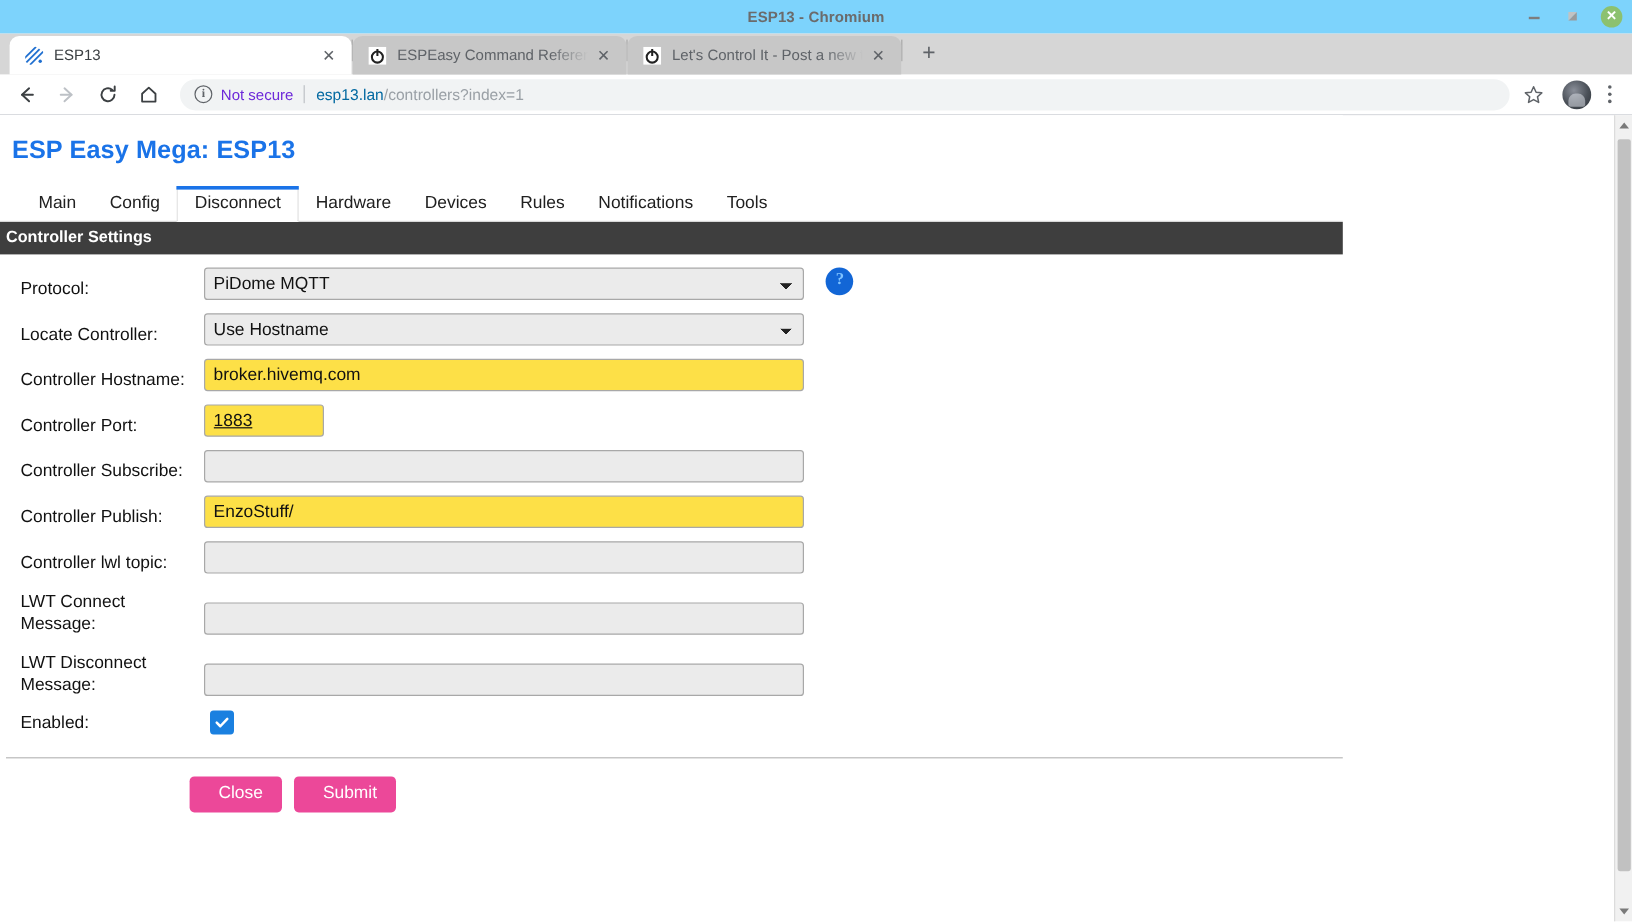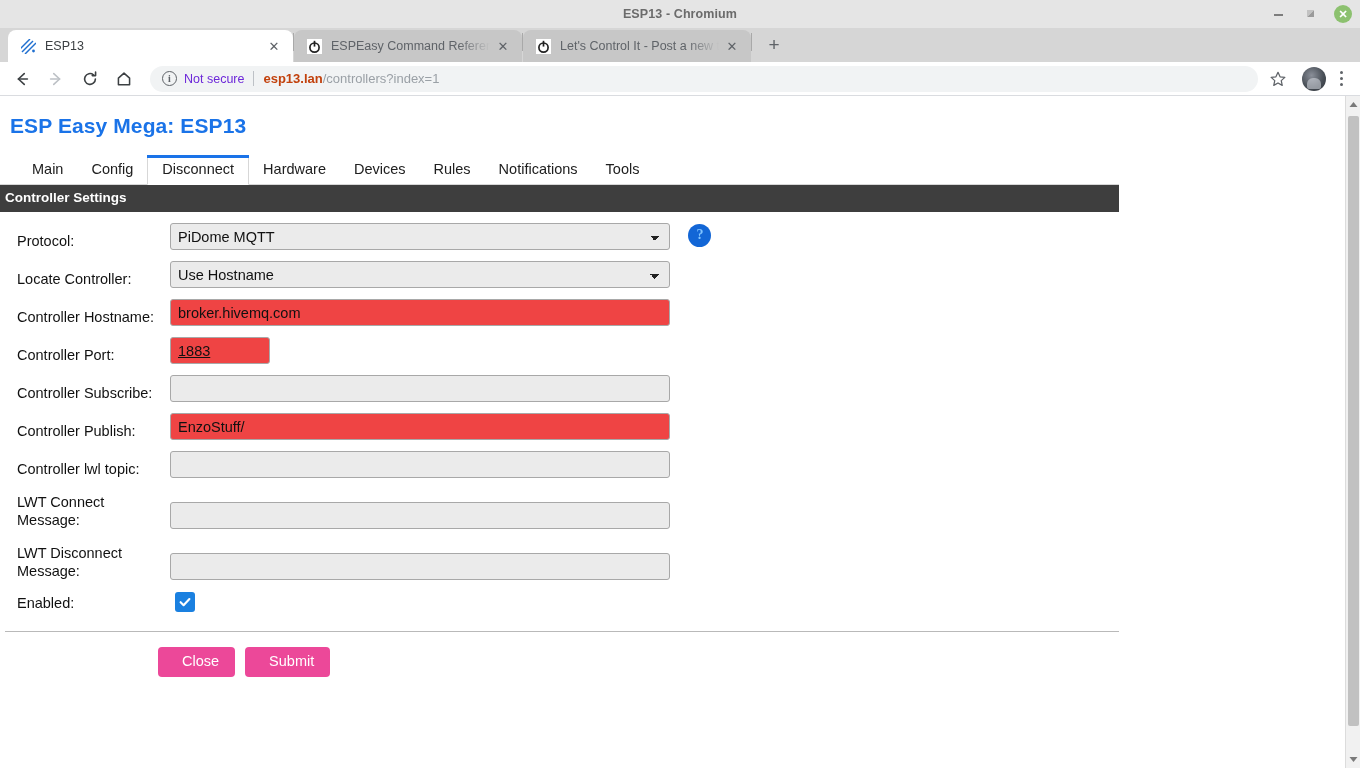--- a/index.html
+++ b/index.html
@@ -9,21 +9,21 @@
     width: 1360px; height: 768px;
     overflow: hidden;
     font-family: "Liberation Sans", sans-serif;
     background: #ffffff;
   }
 
   
   .window { width: 1360px; height: 768px; position: relative; background:#fff; }
 
   .titlebar {
-    height: 28px; background: #e5e5e5;
+    height: 28px; background: #7dd3fc;
     display: flex; align-items: center; justify-content: center;
     position: relative;
   }
   .titlebar-text {
     font-size: 12.5px; font-weight: bold; color: #6b6b6b;
     letter-spacing: 0.1px;
   }
   .win-controls {
     position: absolute; right: 8px; top: 0; height: 28px;
     display: flex; align-items: center; gap: 14px;
@@ -108,21 +108,21 @@
     font-weight: bold; display: flex; align-items: center;
     justify-content: center; flex: 0 0 15px; font-family: "Liberation Serif", serif;
   }
   .omni-notsecure {
     font-size: 12.5px; color: #6d28d9; margin-left: 7px; white-space: nowrap;
   }
   .omni-divider {
     width: 1px; height: 15px; background: #bdc1c6; margin: 0 9px;
   }
   .omni-url { font-size: 13px; color: #9aa0a6; white-space: nowrap; }
-  .omni-url b { color: #c2410c; font-weight: bold; }
+  .omni-url b { color: #0369a1; font-weight: normal; }
   .avatar {
     width: 24px; height: 24px; border-radius: 50%;
     background: radial-gradient(circle at 40% 35%, #8a8f99 0%, #4a5058 55%, #2b3036 100%);
     margin: 0 4px; flex: 0 0 24px; overflow: hidden; position: relative;
   }
   .avatar::after {
     content:""; position:absolute; left:5px; top:11px; width:14px; height:11px;
     background: #d8dde3; border-radius: 6px 6px 2px 2px; opacity:.55;
   }
   .menu-dots {
@@ -180,21 +180,21 @@
   .row.tight { margin-top: 10px; }
   .lbl {
     width: 158px; flex: 0 0 158px; font-size: 14.5px; color: #111;
     line-height: 18px; padding-left: 5px; padding-top: 4px;
   }
   .ctl { flex: 1 1 auto; }
 
   select.fld, input.fld {
     font-family: "Liberation Sans", sans-serif;
     font-size: 14.5px; color: #111;
-    background: #ef4444; border: 1px solid #a8a8a8;
+    background: #fde047; border: 1px solid #a8a8a8;
     border-radius: 3px; height: 27px; padding: 0 7px;
     width: 500px; outline: none; -webkit-appearance: none; appearance: none;
   }
   select.fld {
     background-image:
       linear-gradient(45deg, transparent 50%, #222 50%),
       linear-gradient(135deg, #222 50%, transparent 50%);
     background-position: calc(100% - 14px) 12px, calc(100% - 9px) 12px;
     background-size: 5px 5px, 5px 5px;
     background-repeat: no-repeat;

